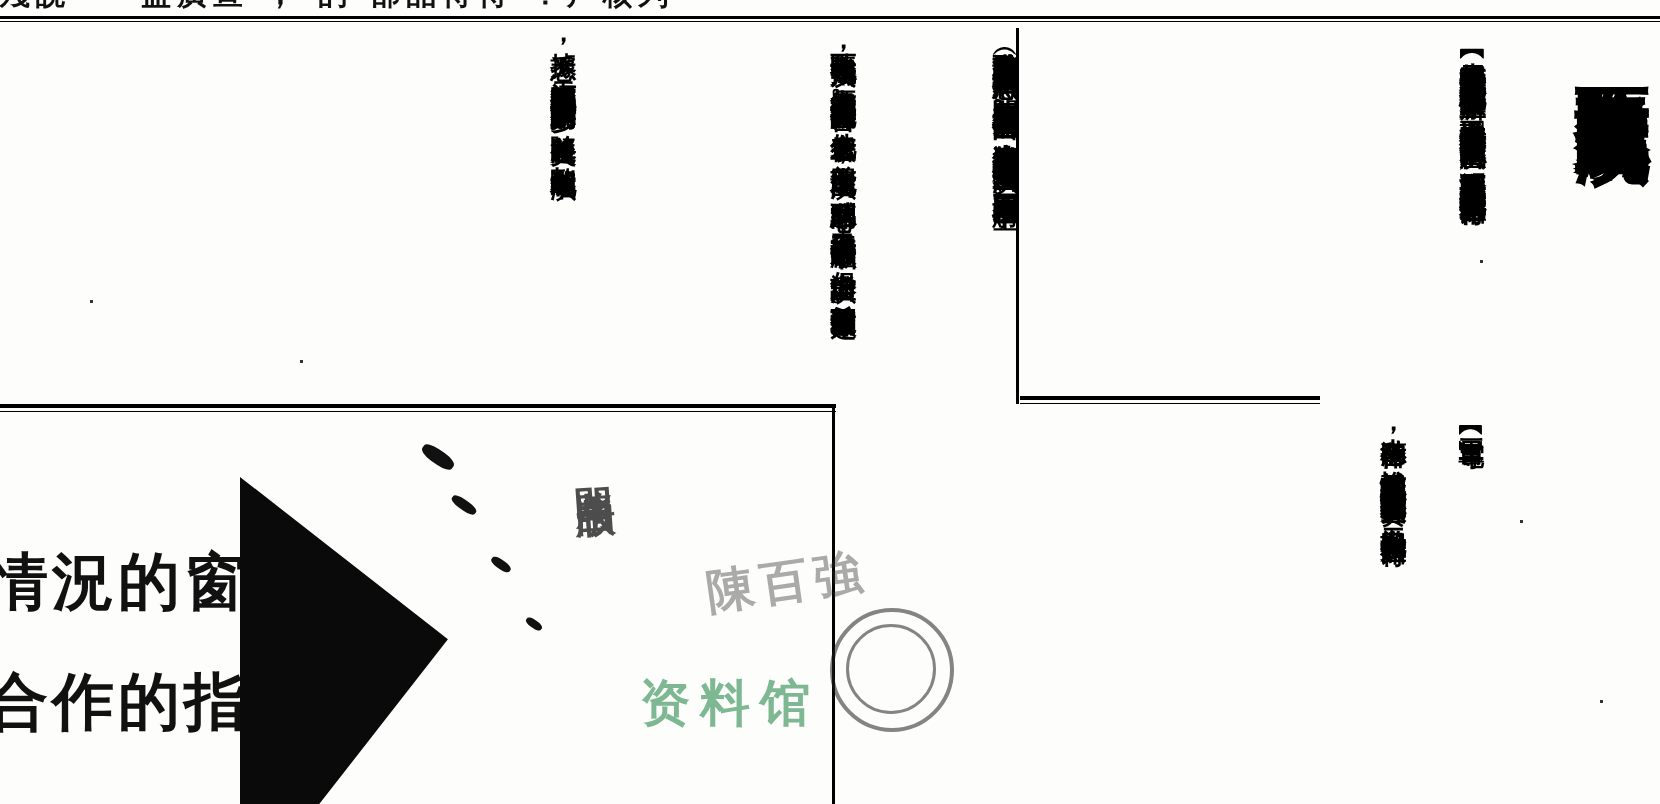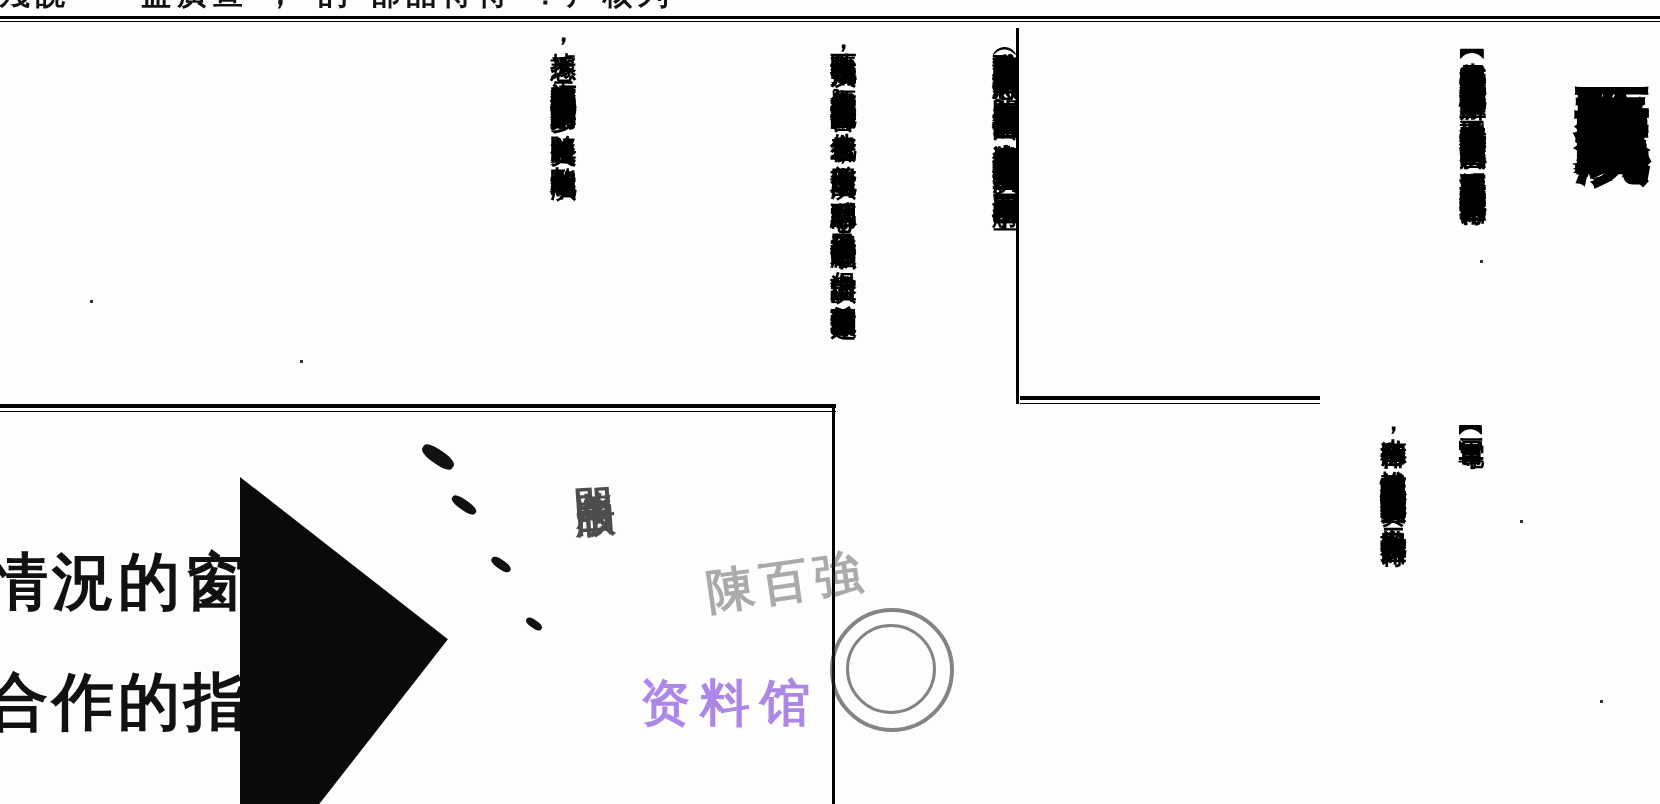--- a/index.html
+++ b/index.html
@@ -160,21 +160,21 @@
   .wm .wtext{
     position:absolute;left:6px;top:30px;
     font-size:48px;font-weight:bold;color:#333;
     font-family:"DejaVu Sans", sans-serif;
     letter-spacing:6px;
     transform:rotate(-8deg);
     opacity:.75;
   }
   .wm .wtext2{
     position:absolute;left:-60px;top:150px;
-    font-size:50px;font-weight:bold;color:#6d28d9;
+    font-size:50px;font-weight:bold;color:#15803d;
     font-family:"DejaVu Sans", sans-serif;
     letter-spacing:10px;
   }
   .stamp-v{
     position:absolute;left:565px;top:455px;
     writing-mode:vertical-rl;text-orientation:upright;
     font-size:40px;font-weight:bold;color:#222;
     font-family:"DejaVu Sans", sans-serif;
     transform:rotate(-4deg);
     opacity:.8;

